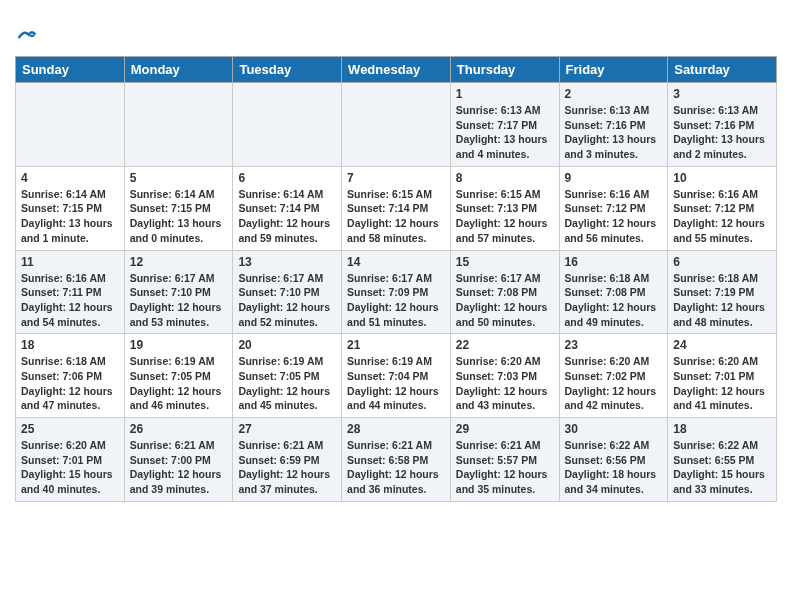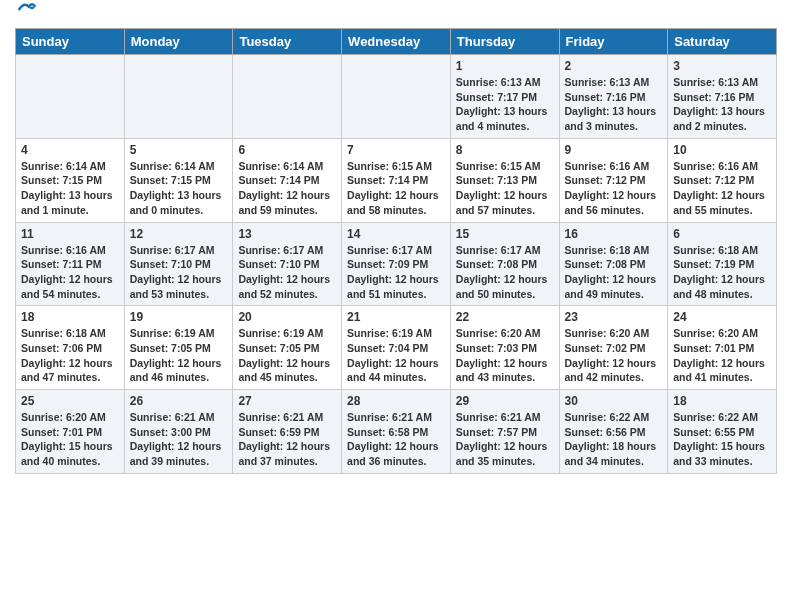--- a/index.html
+++ b/index.html
@@ -1,17 +1,17 @@
 <!DOCTYPE html>
 <html><head>
   <meta charset="utf-8">
   <style>
     * { box-sizing: border-box; margin: 0; padding: 0; }
     body { font-family: Arial, sans-serif; background: #fff; width: 792px; min-height: 612px; }
-    .page { width: 792px; padding: 0 15px; }
+    .page { width: 792px; padding: 28px 15px; }
     .header { display: flex; justify-content: space-between; align-items: flex-start; margin-bottom: 8px; }
     .logo { display: flex; flex-direction: column; }
     .logo-text { display: flex; align-items: center; }
     .logo-general { font-size: 18px; font-weight: bold; color: #333; }
     .logo-blue { font-size: 18px; font-weight: bold; color: #1a6faf; }
     .logo-icon { width: 20px; height: 20px; margin-left: 2px; }
     .title-block { text-align: right; }
     .month-year { font-size: 36px; color: #333; font-weight: normal; }
     .location { font-size: 14px; color: #555; }
     .calendar { width: 100%; border-collapse: collapse; }
@@ -166,33 +166,33 @@
             <div class="day-info"><span>Sunrise: 6:20 AM</span><br><span>Sunset: 7:01 PM</span><br><span>Daylight: 12 hours and 41 minutes.</span></div>
           </td>
         </tr>
         <tr>
           <td>
             <span class="day-num">25</span>
             <div class="day-info"><span>Sunrise: 6:20 AM</span><br><span>Sunset: 7:01 PM</span><br><span>Daylight: 15 hours and 40 minutes.</span></div>
           </td>
           <td>
             <span class="day-num">26</span>
-            <div class="day-info"><span>Sunrise: 6:21 AM</span><br><span>Sunset: 3:00 PM</span><br><span>Daylight: 12 hours and 39 minutes.</span></div>
+            <div class="day-info"><span>Sunrise: 6:21 AM</span><br><span>Sunset: 7:00 PM</span><br><span>Daylight: 12 hours and 39 minutes.</span></div>
           </td>
           <td>
             <span class="day-num">27</span>
             <div class="day-info"><span>Sunrise: 6:21 AM</span><br><span>Sunset: 6:59 PM</span><br><span>Daylight: 12 hours and 37 minutes.</span></div>
           </td>
           <td>
             <span class="day-num">28</span>
             <div class="day-info"><span>Sunrise: 6:21 AM</span><br><span>Sunset: 6:58 PM</span><br><span>Daylight: 12 hours and 36 minutes.</span></div>
           </td>
           <td>
             <span class="day-num">29</span>
-            <div class="day-info"><span>Sunrise: 6:21 AM</span><br><span>Sunset: 7:57 PM</span><br><span>Daylight: 12 hours and 35 minutes.</span></div>
+            <div class="day-info"><span>Sunrise: 6:21 AM</span><br><span>Sunset: 5:57 PM</span><br><span>Daylight: 12 hours and 35 minutes.</span></div>
           </td>
           <td>
             <span class="day-num">30</span>
             <div class="day-info"><span>Sunrise: 6:22 AM</span><br><span>Sunset: 6:56 PM</span><br><span>Daylight: 18 hours and 34 minutes.</span></div>
           </td>
           <td>
             <span class="day-num">18</span>
             <div class="day-info"><span>Sunrise: 6:22 AM</span><br><span>Sunset: 6:55 PM</span><br><span>Daylight: 15 hours and 33 minutes.</span></div>
           </td>
         </tr>

